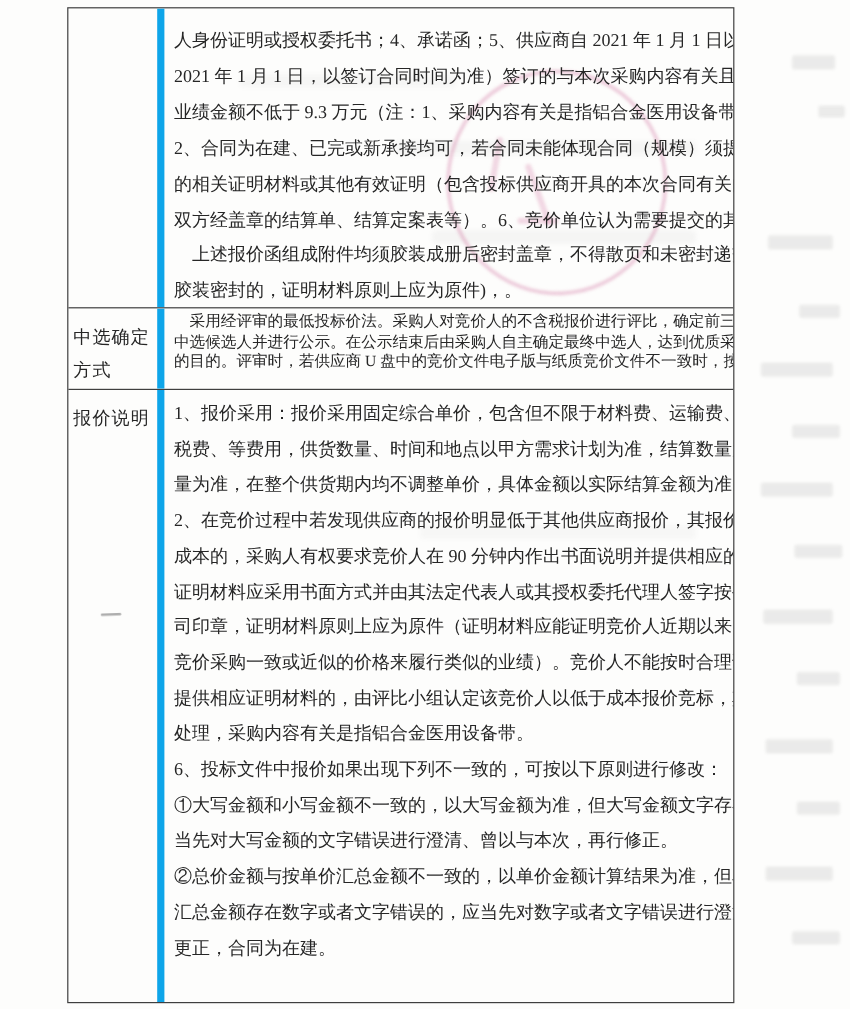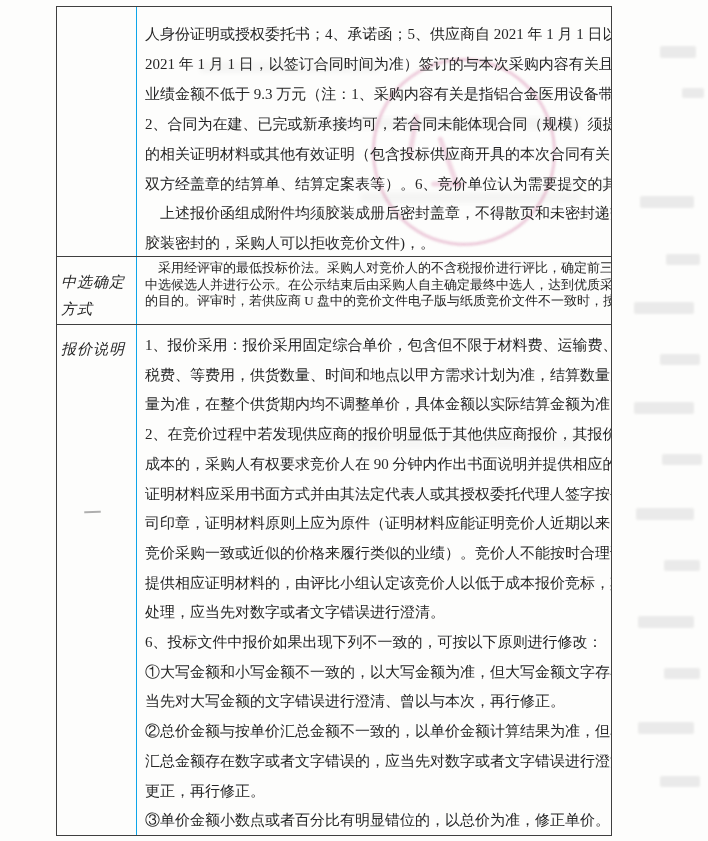--- a/index.html
+++ b/index.html
@@ -22,26 +22,25 @@
     background:transparent;
     z-index:3;
   }
   .trow{display:flex;box-sizing:border-box;overflow:hidden;}
   .trow + .trow{border-top:1px solid #3f3f3f;}
   .row1{height:249px;}
   .row2{height:68px;}
   .row3{height:511px;justify-content:space-between;}
   .lcell{
     flex:0 0 80px;width:80px;box-sizing:border-box;
-    border-right:1px solid #0ea5e9;
+    border-right:6px solid #0ea5e9;
     font-size:15px;line-height:27px;
     padding:12px 0 0 4px;
     letter-spacing:1px;
     word-break:break-all;
-    font-style:italic;
   }
   .row3 .lcell{padding-top:9px;line-height:30px;}
   .ccell{
     flex:1 1 auto;box-sizing:border-box;
     padding:13px 2px 0 8px;
     font-size:15px;
   }
   .tline{white-space:pre;line-height:29.9px;}
   .row2 .ccell{padding-top:3px;font-size:13px;}
   .row2 .tline{line-height:16.6px;}
@@ -138,21 +137,21 @@
     <div class="trow row1">
       <div class="lcell"></div>
       <div class="ccell">
           <div class="tline">人身份证明或授权委托书；4、承诺函；5、供应商自 2021 年 1 月 1 日以来至今（含</div>
           <div class="tline">2021 年 1 月 1 日，以签订合同时间为准）签订的与本次采购内容有关且单个合同</div>
           <div class="tline">业绩金额不低于 9.3 万元（注：1、采购内容有关是指铝合金医用设备带、设备带灯；</div>
           <div class="tline">2、合同为在建、已完或新承接均可，若合同未能体现合同（规模）须提供业主出具</div>
           <div class="tline">的相关证明材料或其他有效证明（包含投标供应商开具的本次合同有关的税票；合同</div>
           <div class="tline">双方经盖章的结算单、结算定案表等）。6、竞价单位认为需要提交的其他文件。</div>
           <div class="tline">　上述报价函组成附件均须胶装成册后密封盖章，不得散页和未密封递交，未按要求</div>
-          <div class="tline">胶装密封的，采购人可以拒收竞价文件)，。</div>
+          <div class="tline">胶装密封的，证明材料原则上应为原件)，。</div>
         </div>
     </div>
 
     <div class="trow row2">
       <div class="lcell">中选确定方式</div>
       <div class="ccell">
           <div class="tline">　采用经评审的最低投标价法。采购人对竞价人的不含税报价进行评比，确定前三名</div>
           <div class="tline">中选候选人并进行公示。在公示结束后由采购人自主确定最终中选人，达到优质采购</div>
           <div class="tline">的目的。评审时，若供应商 U 盘中的竞价文件电子版与纸质竞价文件不一致时，按照</div>
         </div>
@@ -163,25 +162,24 @@
       <div class="ccell">
           <div class="tline">1、报价采用：报价采用固定综合单价，包含但不限于材料费、运输费、上下车费、</div>
           <div class="tline">税费、等费用，供货数量、时间和地点以甲方需求计划为准，结算数量为甲方实收数</div>
           <div class="tline">量为准，在整个供货期内均不调整单价，具体金额以实际结算金额为准。</div>
           <div class="tline">2、在竞价过程中若发现供应商的报价明显低于其他供应商报价，其报价可能低于其</div>
           <div class="tline">成本的，采购人有权要求竞价人在 90 分钟内作出书面说明并提供相应的证明材料，</div>
           <div class="tline">证明材料应采用书面方式并由其法定代表人或其授权委托代理人签字按手印或盖公</div>
           <div class="tline">司印章，证明材料原则上应为原件（证明材料应能证明竞价人近期以来，曾以与本次</div>
           <div class="tline">竞价采购一致或近似的价格来履行类似的业绩）。竞价人不能按时合理说明或者不能</div>
           <div class="tline">提供相应证明材料的，由评比小组认定该竞价人以低于成本报价竞标，其报价作无效</div>
-          <div class="tline">处理，应当先对数字或者文字错误进行澄清。</div>
+          <div class="tline">处理，采购内容有关是指铝合金医用设备带。</div>
           <div class="tline">6、投标文件中报价如果出现下列不一致的，可按以下原则进行修改：</div>
           <div class="tline">①大写金额和小写金额不一致的，以大写金额为准，但大写金额文字存在错误的，应</div>
           <div class="tline">当先对大写金额的文字错误进行澄清、曾以与本次，再行修正。</div>
           <div class="tline">②总价金额与按单价汇总金额不一致的，以单价金额计算结果为准，但单价或者单价</div>
           <div class="tline">汇总金额存在数字或者文字错误的，应当先对数字或者文字错误进行澄清、说明或者</div>
-          <div class="tline">更正，再行修正。</div>
-          <div class="tline">③单价金额小数点或者百分比有明显错位的，以总价为准，修正单价。</div>
+          <div class="tline">更正，合同为在建。</div>
         </div>
     </div>
 
   </div>
 </div>
 
 </body></html>

